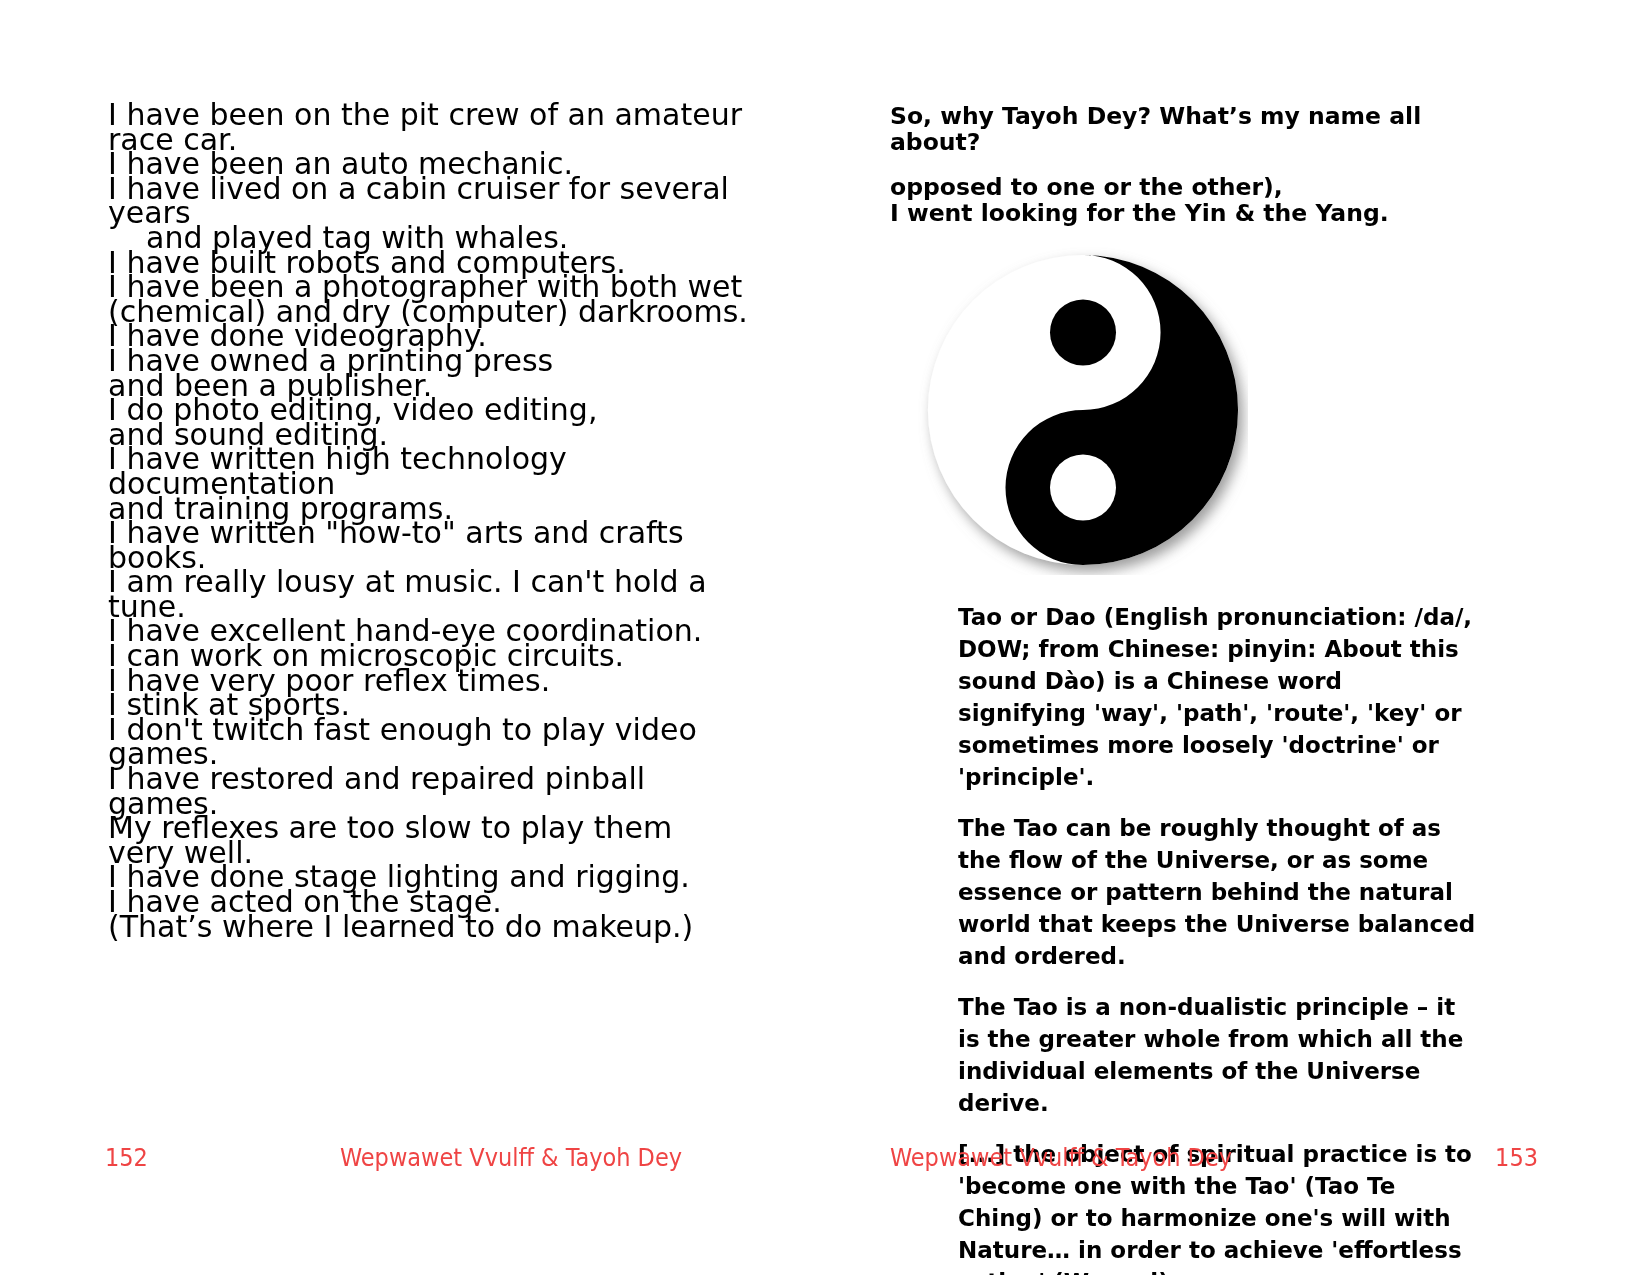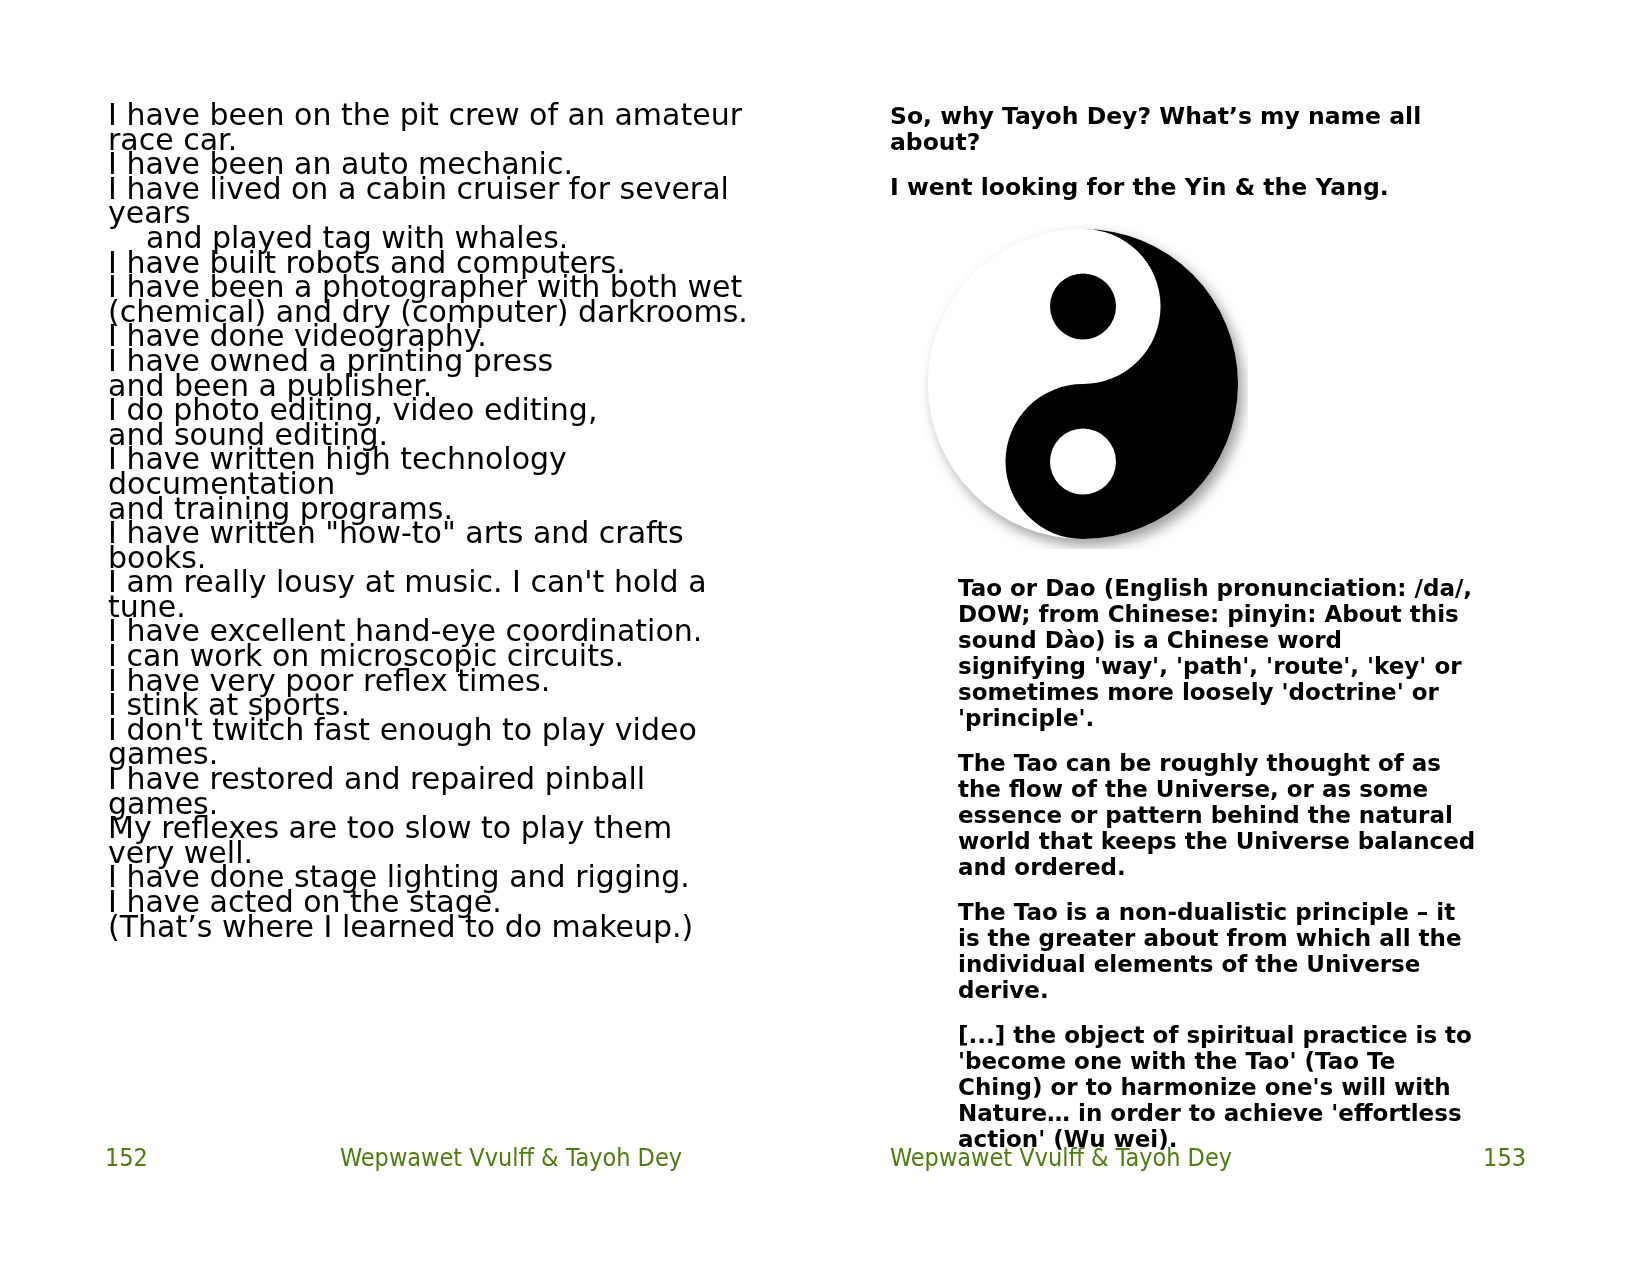--- a/index.html
+++ b/index.html
@@ -70,35 +70,35 @@
     text-decoration: underline;
   }
 
   
   .quote {
     margin: 16px 0 0 68px;
     width: 520px;
   }
   .quote p {
     font-size: 23px;
-    line-height: 26px;
+    line-height: 32px;
     margin: 0 0 19px 0;
   }
 
   
   .footer {
     position: absolute;
     left: 0;
-    right: 16px;
+    right: 4px;
     top: 1143px;
     height: 50px;
     font-family: "DejaVu Sans Condensed", "Liberation Sans Narrow", "DejaVu Sans", sans-serif;
     font-stretch: condensed;
     font-size: 25px;
-    color: #4d7c0f;
+    color: #ef4444;
   }
   .footer .f-left-num   { position: absolute; left: 105px;  top: 0; }
   .footer .f-left-title { position: absolute; left: 340px;  top: 0; }
   .footer .f-right-title{ position: absolute; left: 890px;  top: 0; }
   .footer .f-right-num  { position: absolute; right: 107px; top: 0; }
 </style>
 </head>
 <body>
 
 <div class="page">
@@ -107,20 +107,21 @@
     <div class="verse" id="left-verse"><span class="ln">I have been on the pit crew of an amateur race car.</span><span class="ln">I have been an auto mechanic.</span><span class="ln">I have lived on a cabin cruiser for several years</span><span class="ln indent">and played tag with whales.</span><span class="ln">I have built robots and computers.</span><span class="ln">I have been a photographer with both wet</span><span class="ln">(chemical) and dry (computer) darkrooms.</span><span class="ln">I have done videography.</span><span class="ln">I have owned a printing press</span><span class="ln">and been a publisher.</span><span class="ln">I do photo editing, video editing,</span><span class="ln">and sound editing.</span><span class="ln">I have written high technology documentation</span><span class="ln">and training programs.</span><span class="ln">I have written "how-to" arts and crafts books.</span><span class="ln">I am really lousy at music. I can't hold a tune.</span><span class="ln">I have excellent hand-eye coordination.</span><span class="ln">I can work on microscopic circuits.</span><span class="ln">I have very poor reflex times.</span><span class="ln">I stink at sports.</span><span class="ln">I don't twitch fast enough to play video games.</span><span class="ln">I have restored and repaired pinball games.</span><span class="ln">My reflexes are too slow to play them very well.</span><span class="ln">I have done stage lighting and rigging.</span><span class="ln">I have acted on the stage.</span><span class="ln">(That’s where I learned to do makeup.)</span></div>
   </div>
 
   <div class="col col-right">
 
     <div id="intro-block">
         <p class="intro-p">
           <span class="ln">So, why Tayoh Dey? What’s my name all about?</span>
         </p>
         <p class="intro-p">
+          <span class="ln">opposed to one or the other),</span>
           <span class="ln">I went looking for the Yin &amp; the Yang.</span>
         </p>
       </div>
 
     <div class="yinyang-wrap">
       <div class="yinyang">
         <svg viewBox="0 0 200 200" xmlns="http://www.w3.org/2000/svg" aria-hidden="true">
           <defs>
             <filter id="softshadow" x="-30%" y="-30%" width="170%" height="170%">
               <feDropShadow dx="3" dy="4" stdDeviation="4" flood-color="#8c8c8c" flood-opacity="0.85"></feDropShadow>
@@ -140,21 +141,21 @@
             <circle cx="100" cy="147" r="20" fill="#ffffff"></circle>
           </g>
         </svg>
       </div>
     </div>
 
 
     <blockquote class="quote" id="quote-block">
         <p>Tao or Dao (English pronunciation: /da/, DOW; from Chinese: pinyin: About this sound Dào) is a Chinese word signifying 'way', 'path', 'route', 'key' or sometimes more loosely 'doctrine' or 'principle'.</p>
         <p>The Tao can be roughly thought of as the flow of the Universe, or as some essence or pattern behind the natural world that keeps the Universe balanced and ordered.</p>
-        <p>The Tao is a non-dualistic principle – it is the greater about from which all the individual elements of the Universe derive.</p>
+        <p>The Tao is a non-dualistic principle – it is the greater whole from which all the individual elements of the Universe derive.</p>
         <p>[...] the object of spiritual practice is to 'become one with the Tao' (Tao Te Ching) or to harmonize one's will with Nature… in order to achieve 'effortless action' (Wu wei).</p>
       </blockquote>
 
   </div>
 
   <div class="footer">
     <span class="f-left-num">152</span>
     <span class="f-left-title">Wepwawet Vvulff &amp; Tayoh Dey</span>
     <span class="f-right-title">Wepwawet Vvulff &amp; Tayoh Dey</span>
     <span class="f-right-num">153</span>

